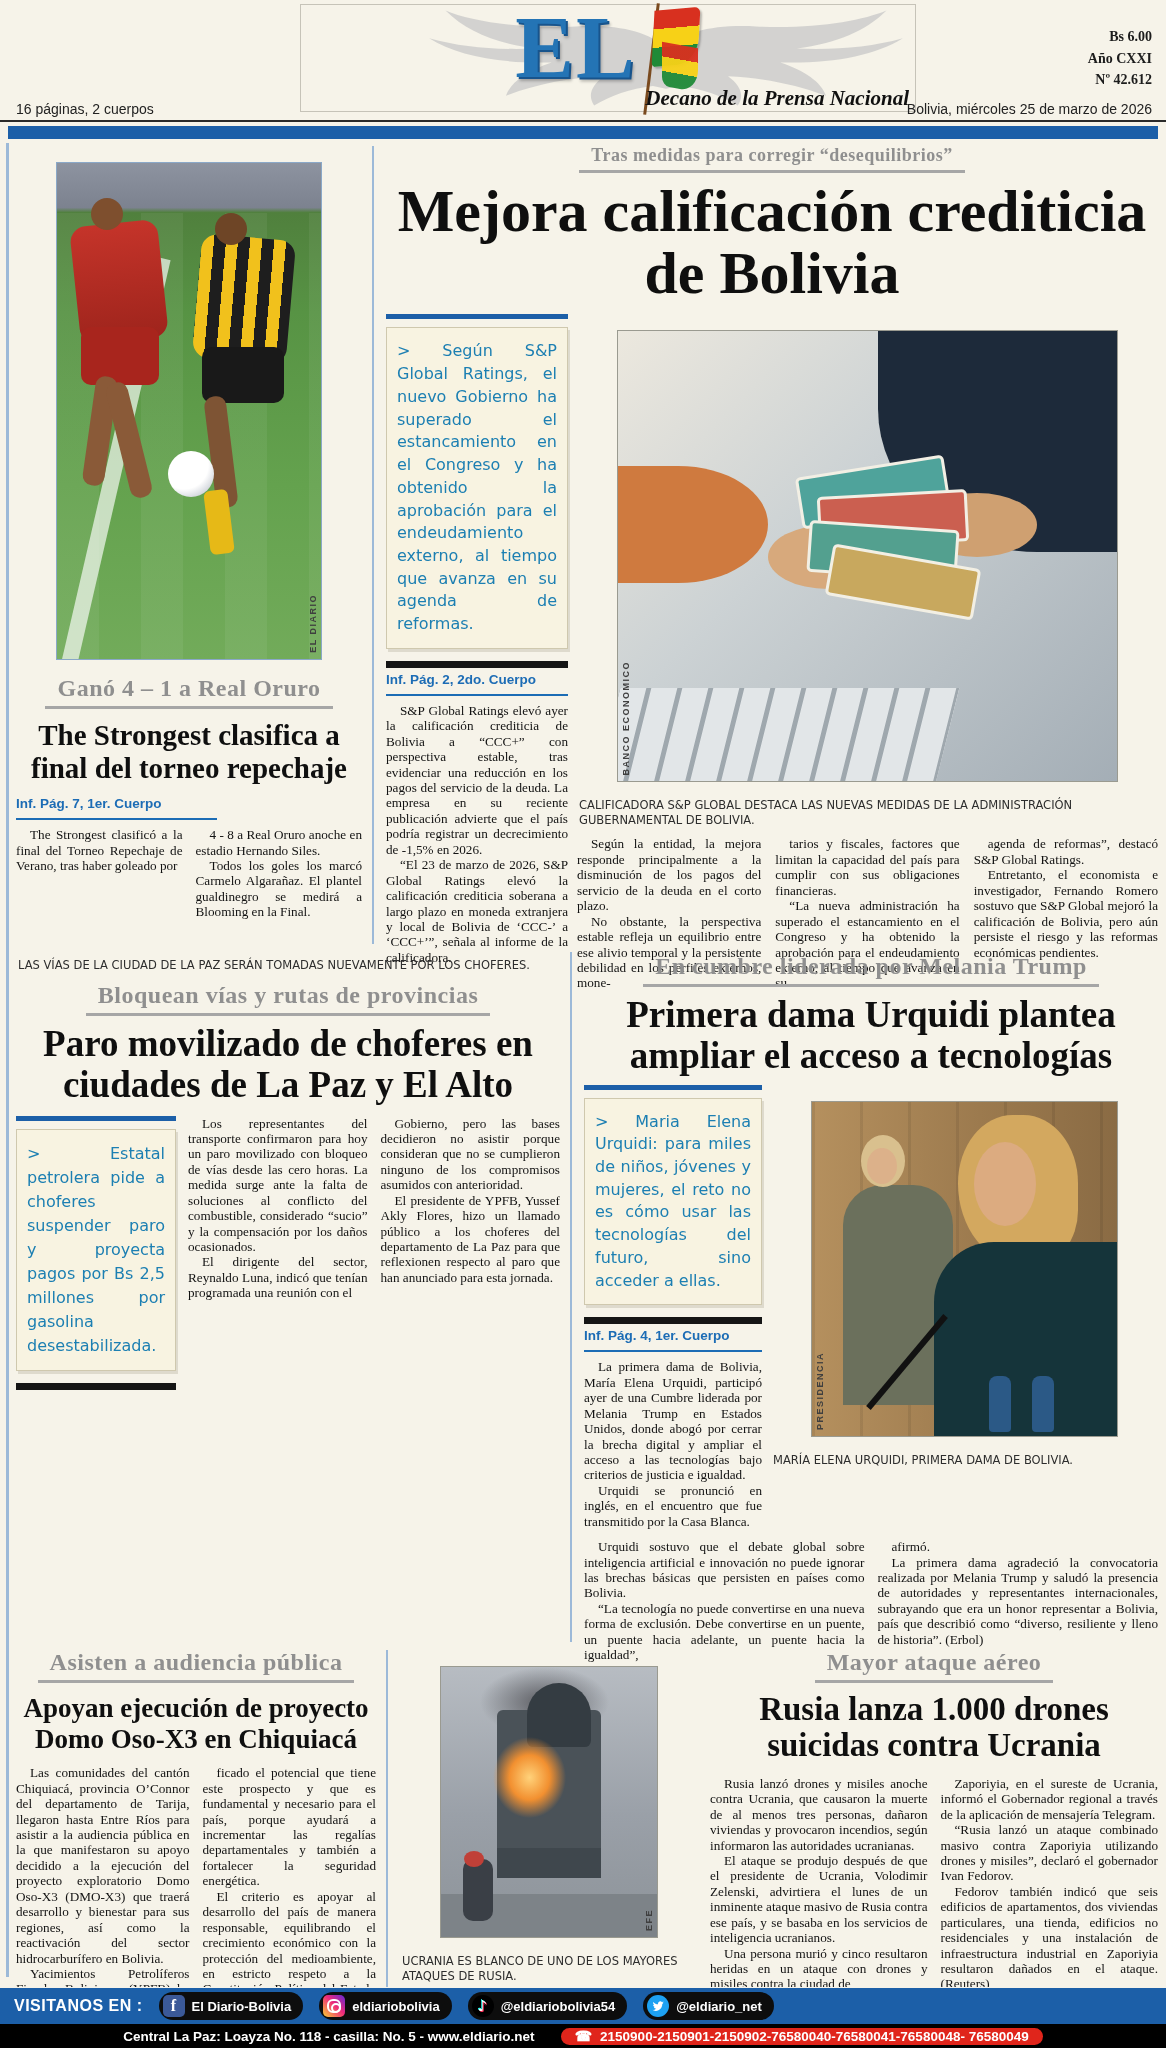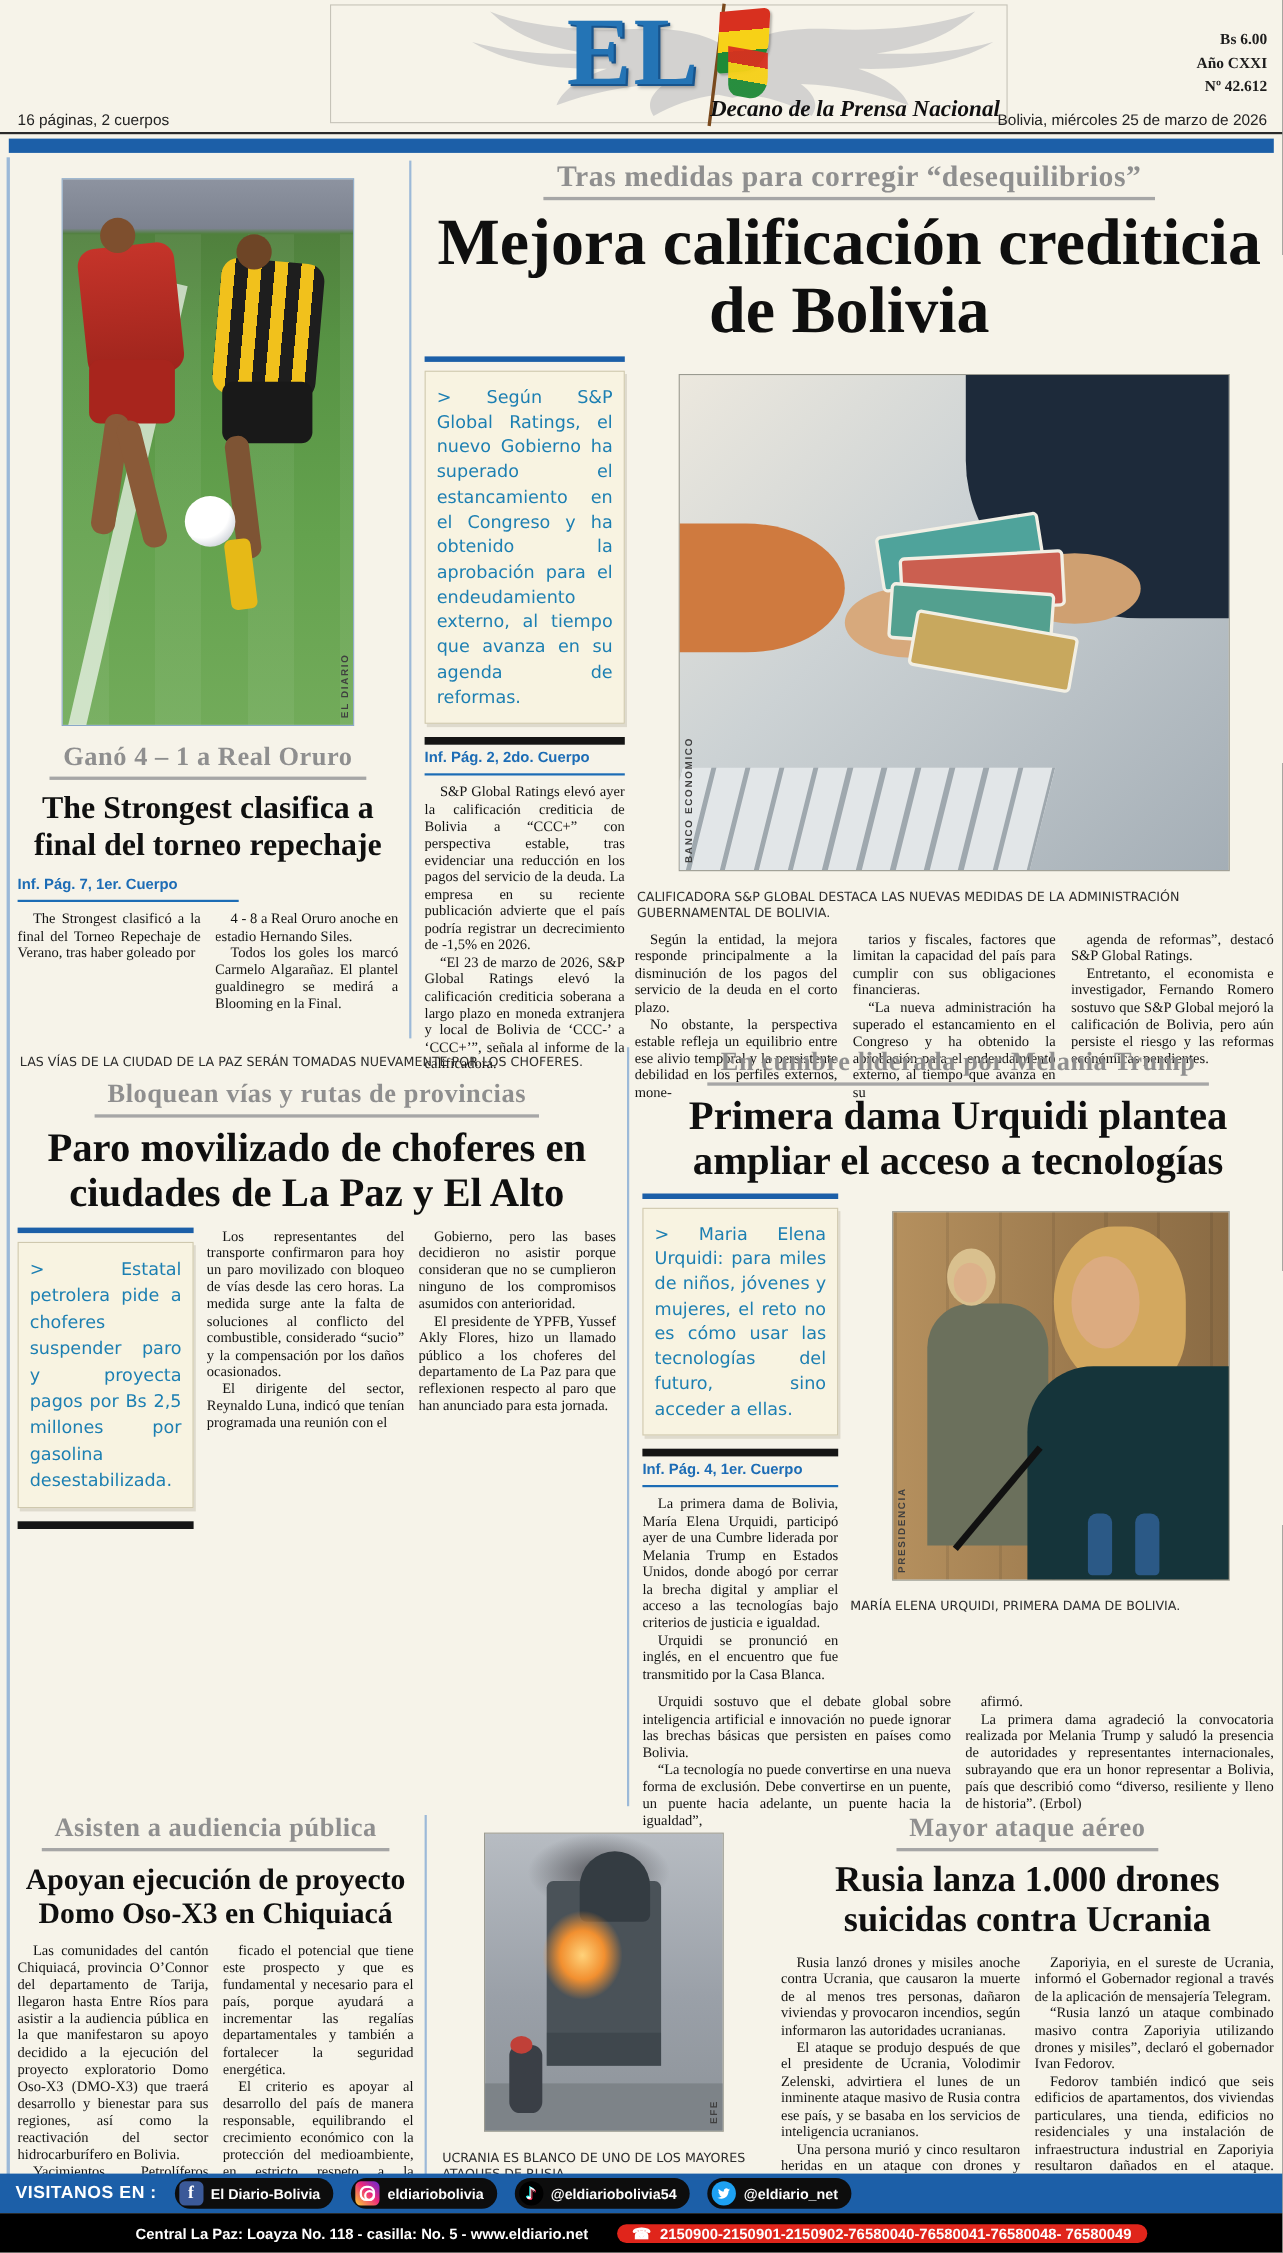--- a/index.html
+++ b/index.html
@@ -33,21 +33,21 @@
               background:linear-gradient(180deg,#d8301f 0 33%,#f7d117 33% 66%,#1f8a37 66% 100%)}
   .tagline{position:absolute;right:6px;bottom:0;font:bold italic 21px "Liberation Serif",serif;color:#101010;z-index:2}
   .blue-bar{height:13px;background:var(--bar);margin:4px 8px 0}
 
   
   main{position:relative;height:1848px;overflow:hidden;padding:7px 8px 0 16px}
   main::before{content:"";position:absolute;left:6px;top:4px;bottom:10px;width:3px;background:var(--divider)}
   .kicker{font:bold 24px/1.05 "Liberation Serif",serif;color:var(--kicker);letter-spacing:.5px;
           width:max-content;max-width:100%;margin:0 auto;text-align:center;
           border-bottom:3px solid #a6a6a6;padding:0 12px 5px}
-  .kicker.big{font-size:27px}
+  .kicker.big{font-size:18px}
   h1,h2{margin:0;text-align:center;color:#0f0f0f;font-family:"Liberation Serif",serif;font-weight:bold}
   h1{font-size:60px;line-height:1.03;margin:8px 0 10px}
   .ref{font:bold 13.5px "Liberation Sans",sans-serif;color:var(--link);
        border-bottom:2px solid var(--link);padding:4px 0 7px;margin:0 0 7px}
   .blackbar{height:7px;background:#151515;margin:12px 0 0}
   .toprule{height:5px;background:var(--bar);margin:0 0 8px}
   .sumbox{background:#f8f3e1;border:1px solid #cfc8ae;box-shadow:2px 3px 0 rgba(90,80,50,.15);
           padding:12px 10px;font:16px/1.42 "DejaVu Sans",sans-serif;color:var(--summary);text-align:justify}
   .body{font:13.2px/1.17 "Liberation Serif",serif;text-align:justify;color:#121212;overflow:hidden}
   .body p{margin:0;text-indent:14px}
@@ -178,21 +178,21 @@
   .chip{display:flex;align-items:center;gap:7px;background:#0d0d0d;border-radius:15px;
         padding:3px 12px 3px 4px;color:#fff;font:bold 13px "Liberation Sans",sans-serif;cursor:pointer}
   .ic{width:22px;height:22px;border-radius:5px;display:flex;align-items:center;justify-content:center;flex:0 0 22px}
   .ic.fb{background:#3b5998;color:#fff;font:bold 16px "Liberation Serif",serif}
   .ic.ig{background:linear-gradient(45deg,#f9ce34,#ee2a7b 55%,#6228d7);position:relative}
   .ic.ig::before{content:"";position:absolute;inset:4px;border:2px solid #fff;border-radius:6px}
   .ic.ig::after{content:"";position:absolute;left:8px;top:8px;width:6px;height:6px;border:2px solid #fff;border-radius:50%}
   .ic.tt{background:#000;color:#fff;font:bold 15px "DejaVu Sans",sans-serif;border-radius:50%;
          text-shadow:1px 1px 0 #fe2c55,-1px -1px 0 #25f4ee}
   .ic.tw{background:#1da1f2;border-radius:50%}
-  .black-bar{height:36px;background:#000;display:flex;align-items:center;justify-content:center;gap:26px}
+  .black-bar{height:24px;background:#000;display:flex;align-items:center;justify-content:center;gap:26px}
   .address{color:#fff;font:bold 13.5px "Liberation Sans",sans-serif}
   .phone-pill{display:flex;align-items:center;gap:8px;background:var(--footer_red);border-radius:12px;
               padding:1px 14px;color:#fff;font:bold 13.5px "Liberation Sans",sans-serif;cursor:pointer}
   .phone-glyph{font-size:14px;line-height:1}
 </style>
 </head>
 <body>
 
 <div class="page">
 

